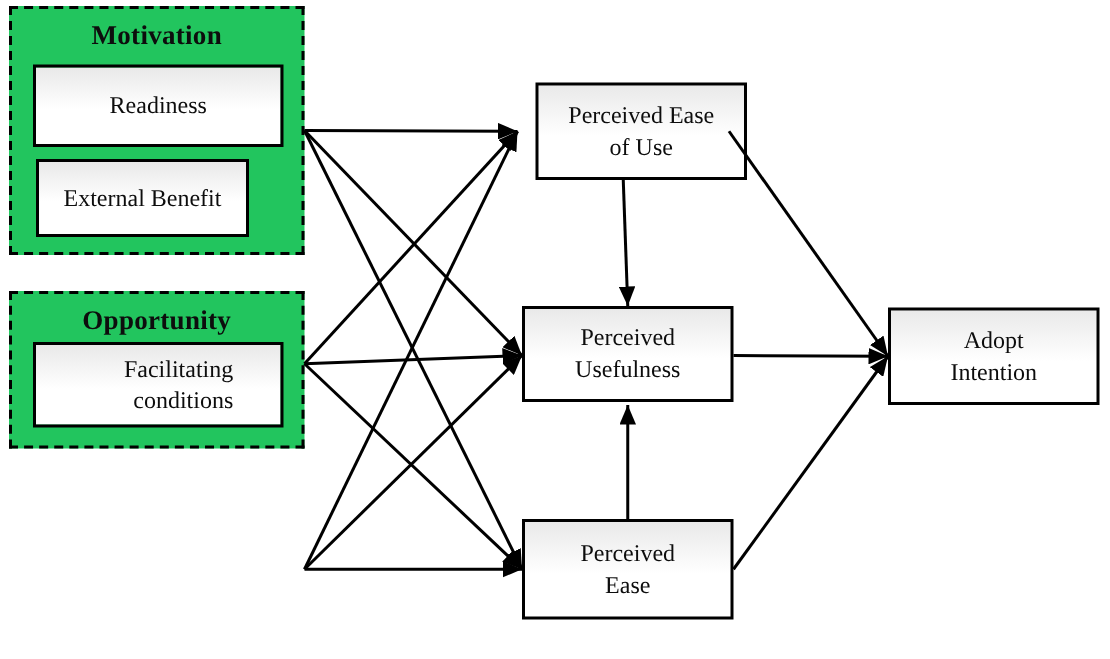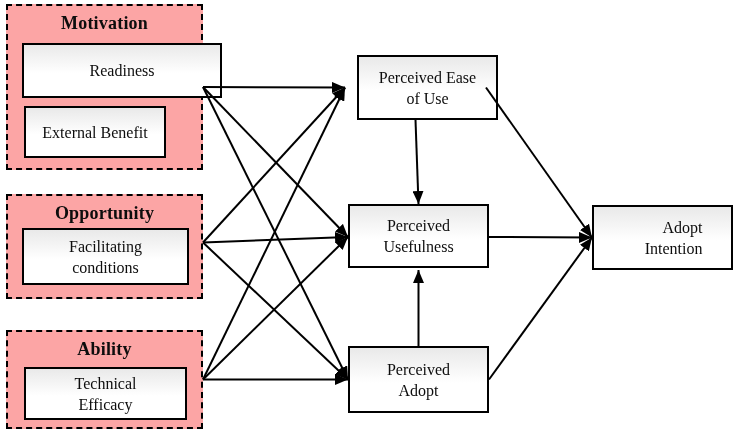--- a/index.html
+++ b/index.html
@@ -8,21 +8,21 @@
     position:relative;
     width:740px;height:439px;
     background:#ffffff;
     font-family:"Liberation Serif","DejaVu Serif",serif;
     color:#0d0d0d;
     overflow:hidden;
   }
   .group{
     position:absolute;
     border:2px dashed #000000;
-    background:#fca5a5;
+    background:#22c55e;
   }
   .group-title{
     margin-top:5px;
     text-align:center;
     font-weight:bold;
     font-size:18px;
     line-height:24px;
     letter-spacing:0.2px;
   }
   .inner-box,.node{
@@ -32,36 +32,36 @@
     display:flex;
     align-items:center;
     justify-content:center;
     text-align:center;
     font-size:16px;
     line-height:21px;
   }
   .inner-box span,.node span{display:inline-block;}
   
   #g-motivation{left:6px;top:4px;width:197px;height:166px;}
-  #b-readiness{left:14px;top:37px;width:200px;height:55px;}
+  #b-readiness{left:14px;top:37px;width:167px;height:55px;}
   #b-external{left:16px;top:100px;width:142px;height:52px;}
   #g-opportunity{left:6px;top:194px;width:197px;height:105px;}
-  #b-facilitating{left:14px;top:32px;width:167px;height:57px;}
+  #b-facilitating{left:14px;top:32px;width:167px;height:57px;text-align:right;}
   #g-ability{left:6px;top:330px;width:197px;height:99px;}
   #b-technical{left:16px;top:35px;width:163px;height:53px;}
   
   #n-peou{left:357px;top:55px;width:141px;height:65px;}
   #n-pu{left:348px;top:204px;width:141px;height:64px;}
   #n-pr{left:348px;top:346px;width:141px;height:67px;}
   #n-adopt{left:592px;top:205px;width:141px;height:65px;}
   
   #n-peou span{max-width:100px;}
   #n-pu span{max-width:92px;}
   #n-pr span{max-width:80px;}
-  #n-adopt span{max-width:80px;text-align:right;}
+  #n-adopt span{max-width:80px;}
   #b-facilitating span{max-width:100px;}
   #b-technical span{max-width:90px;}
   
   #edge-layer{
     position:absolute;left:0;top:0;width:740px;height:439px;
     pointer-events:none;
   }
 </style>
 </head>
 <body>
@@ -78,35 +78,29 @@
     </div>
   </div>
 
   <div class="group" id="g-opportunity">
     <div class="group-title">Opportunity</div>
     <div class="inner-box" id="b-facilitating">
       <span>Facilitating conditions</span>
     </div>
   </div>
 
-  <div class="group" id="g-ability">
-    <div class="group-title">Ability</div>
-    <div class="inner-box" id="b-technical">
-      <span>Technical Efficacy</span>
-    </div>
-  </div>
 
   <div class="node" id="n-peou">
     <span>Perceived Ease of Use</span>
   </div>
   <div class="node" id="n-pu">
     <span>Perceived Usefulness</span>
   </div>
   <div class="node" id="n-pr">
-    <span>Perceived Adopt</span>
+    <span>Perceived Ease</span>
   </div>
 
   <div class="node" id="n-adopt">
     <span>Adopt Intention</span>
   </div>
 
   <svg id="edge-layer" viewBox="0 0 740 439">
     <defs>
       <marker id="arrowhead" markerUnits="userSpaceOnUse" markerWidth="14" markerHeight="11" refX="13" refY="5.5" orient="auto">
         <polygon points="0 0, 13 5.5, 0 11" fill="#000000"></polygon>

